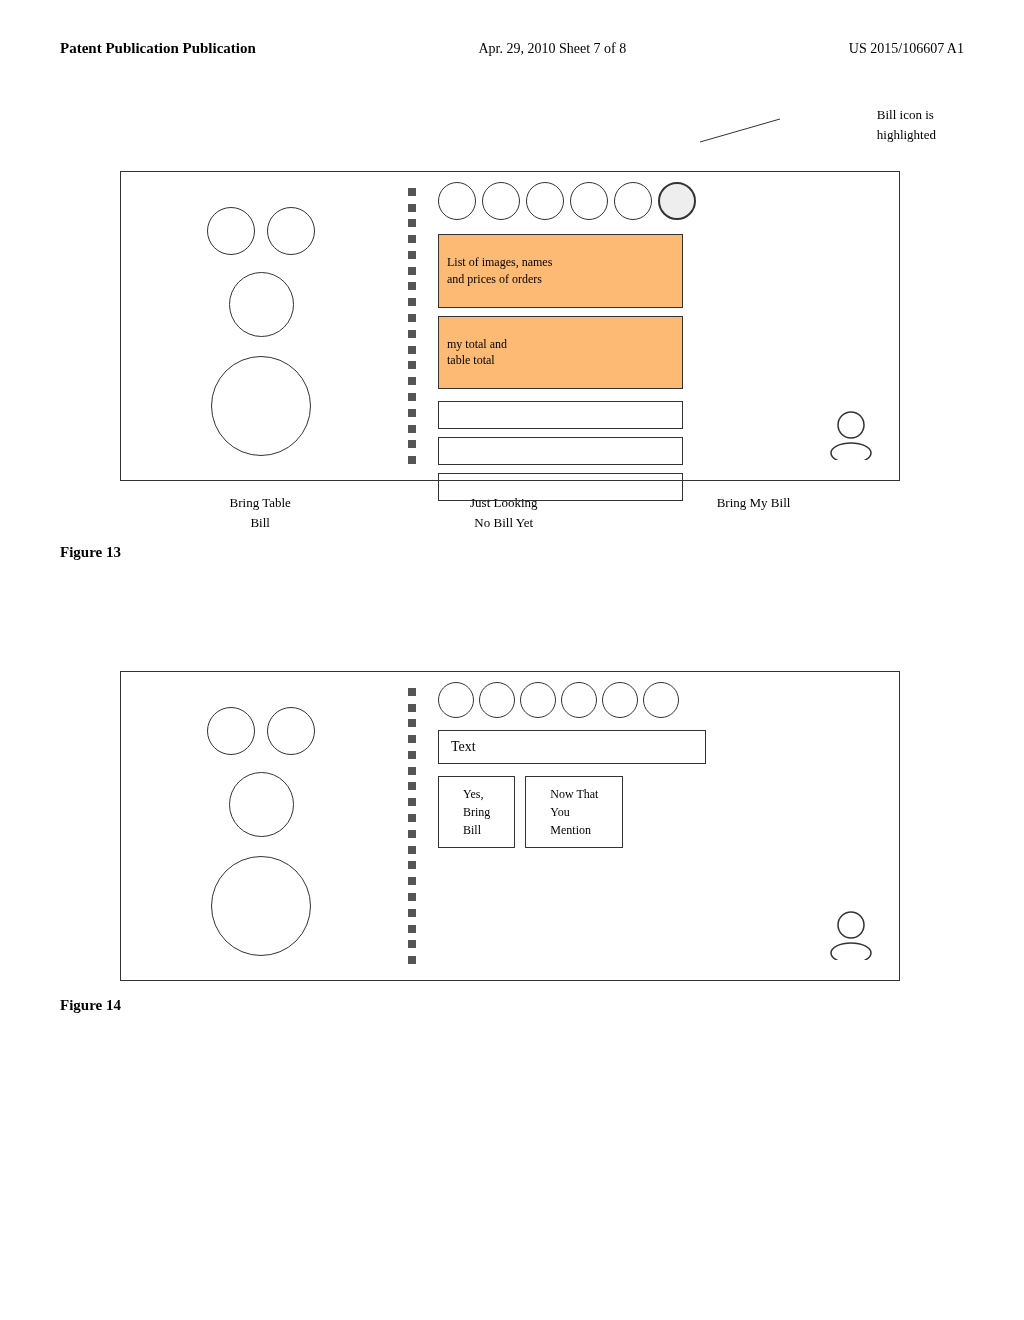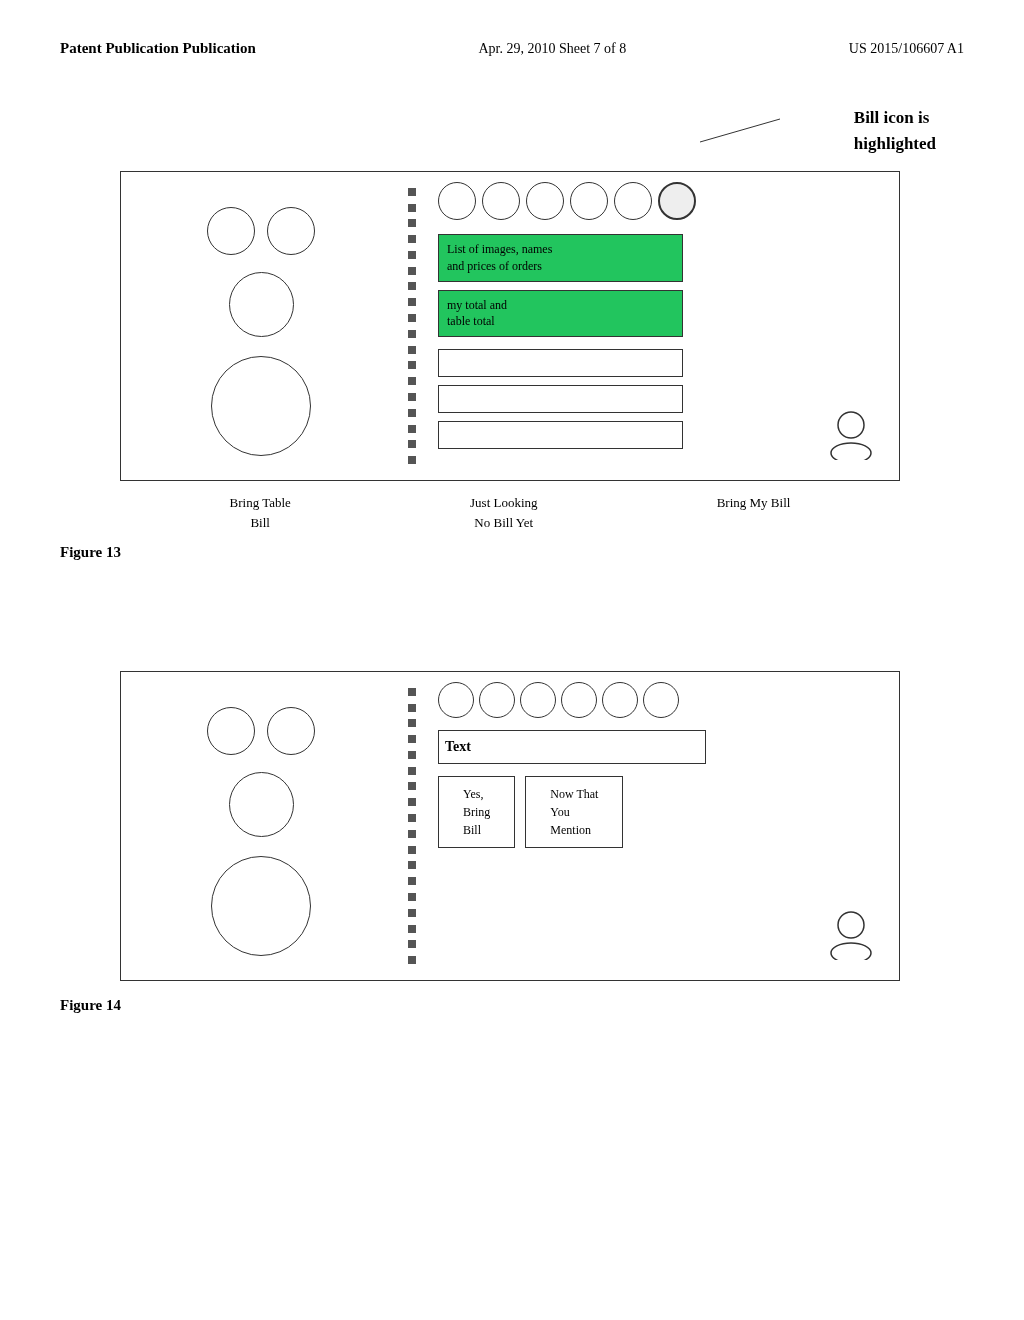--- a/index.html
+++ b/index.html
@@ -155,36 +155,36 @@
       width: 38px;
       height: 38px;
       border-radius: 50%;
       border: 1.5px solid #333;
       background: #fff;
     }
 
     
     .info-box {
       border: 1.5px solid #333;
-      padding: 6px 8px;
+      padding: 19px 8px;
       font-size: 12px;
       line-height: 1.4;
-      background: #22c55e;
+      background: #fdba74;
     }
 
     .info-box-half {
       width: 55%;
     }
 
     
     .text-box-large {
       border: 1.5px solid #333;
-      padding: 8px 6px;
+      padding: 8px 12px;
       font-size: 14px;
-      font-weight: bold;
+      font-weight: normal;
       width: 60%;
     }
 
     
     .input-boxes {
       display: flex;
       flex-direction: column;
       gap: 8px;
       margin-top: 4px;
     }
@@ -258,21 +258,21 @@
 
   <div class="header">
     <div class="header-left">Patent Publication Publication</div>
     <div class="header-center">Apr. 29, 2010  Sheet 7 of 8</div>
     <div class="header-right">US 2015/106607 A1</div>
   </div>
 
   <div class="figure-section">
 
     <div style="position:relative; height:70px; margin-bottom:4px;">
-      <div style="position:absolute; right:28px; top:8px; font-size:17px; line-height:1.5; text-align:left;font-weight:bold;">Bill icon is<br>highlighted</div>
+      <div style="position:absolute; right:28px; top:8px; font-size:13px; line-height:1.5; text-align:left;">Bill icon is<br>highlighted</div>
 
       <svg style="position:absolute; right:0; top:0; width:100%; height:70px;">
         <line x1="640" y1="45" x2="720" y2="22" stroke="#333" stroke-width="1"></line>
       </svg>
     </div>
 
     <div class="diagram-box fig13-box">
 
       <div class="left-panel">
 

